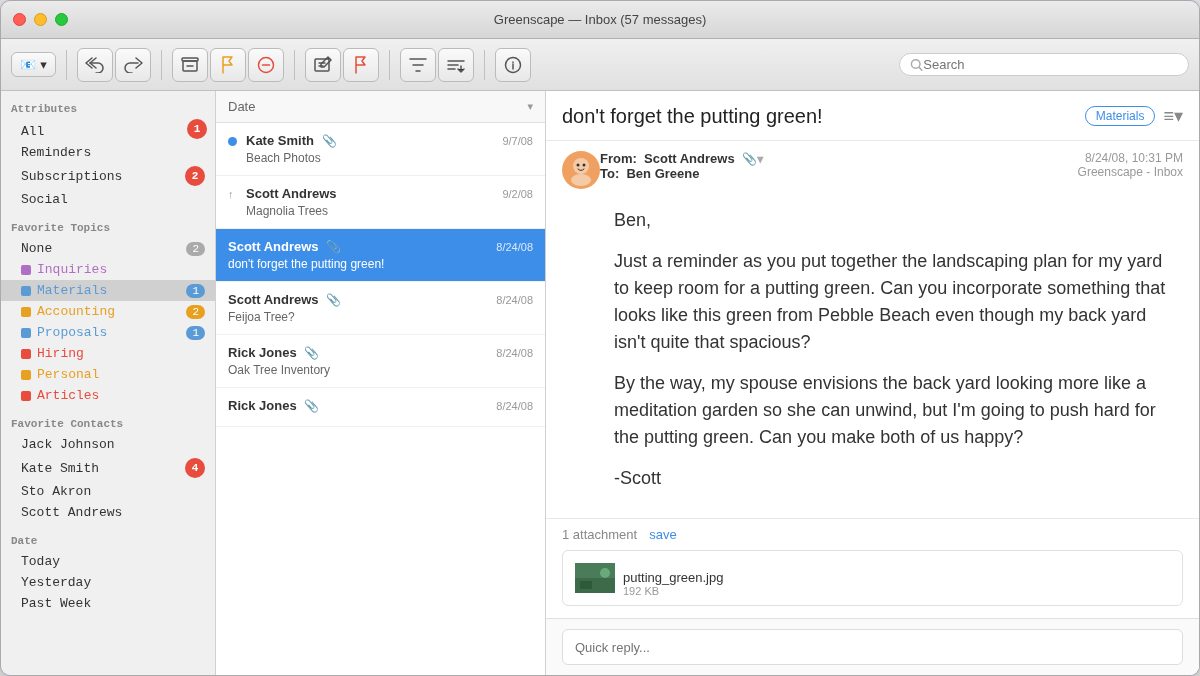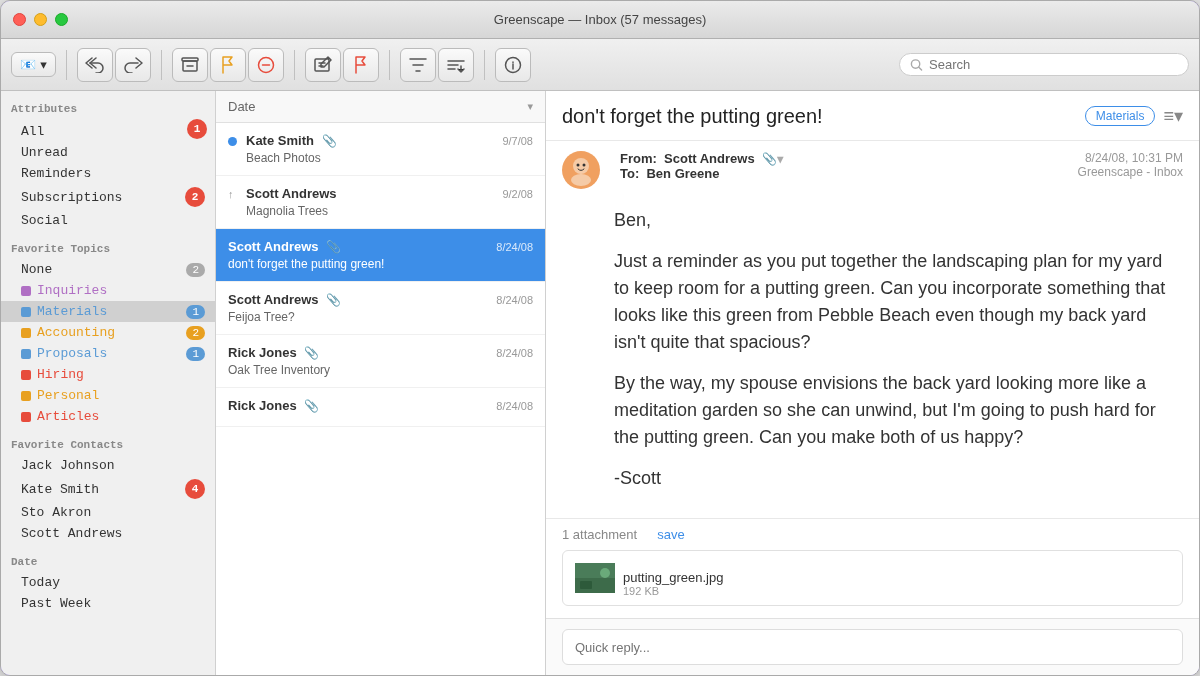--- a/index.html
+++ b/index.html
@@ -15,21 +15,21 @@
     .tl-yellow { background: #febc2e; border: 1px solid #d4a017; }
     .tl-green { background: #28c840; border: 1px solid #1aab29; }
     .titlebar-title { font-size: 13px; font-weight: 500; color: #444; }
 
     
     .toolbar { height: 52px; background: linear-gradient(to bottom, #f0f0f0, #e0e0e0); border-bottom: 1px solid #c0c0c0; display: flex; align-items: center; padding: 0 10px; gap: 4px; flex-shrink: 0; }
     .toolbar-group { display: flex; align-items: center; gap: 2px; }
     .toolbar-sep { width: 1px; height: 30px; background: #c0c0c0; margin: 0 6px; }
     .tb-btn { width: 36px; height: 34px; border: 1px solid #bbb; border-radius: 6px; background: linear-gradient(to bottom, #fafafa, #e8e8e8); display: flex; align-items: center; justify-content: center; cursor: pointer; font-size: 16px; color: #555; }
     .tb-app-btn { display: flex; align-items: center; gap: 4px; padding: 4px 8px; border: 1px solid #bbb; border-radius: 6px; background: linear-gradient(to bottom, #fafafa, #e8e8e8); cursor: pointer; font-size: 13px; }
-    .search-box { display: flex; align-items: center; background: white; border: 1px solid #ccc; border-radius: 14px; padding: 3px 10px; gap: 6px; flex: 1; max-width: 290px; margin-left: auto; }
+    .search-box { display: flex; align-items: center; background: white; border: 1px solid #ccc; border-radius: 14px; padding: 3px 10px; gap: 0; flex: 1; max-width: 290px; margin-left: auto; }
     .search-box input { border: none; outline: none; font-size: 13px; color: #888; background: transparent; width: 100%; }
 
     
     .main { display: flex; flex: 1; overflow: hidden; }
 
     
     .sidebar { width: 215px; background: #f0f0f0; border-right: 1px solid #d0d0d0; overflow-y: auto; flex-shrink: 0; padding-bottom: 20px; font-family: Liberation Mono, monospace; }
     .sidebar-section-header { font-size: 11px; font-weight: 600; color: #888; padding: 12px 10px 4px; text-transform: none; letter-spacing: 0; }
     .sidebar-item { display: flex; align-items: center; padding: 3px 10px 3px 20px; cursor: pointer; font-size: 13px; color: #333; }
     .sidebar-item.active { background: #d0d0d0; }
@@ -58,30 +58,30 @@
     .msg-attachment { font-size: 12px; color: #999; margin-left: 4px; }
     .msg-sender-row { display: flex; align-items: center; gap: 4px; }
 
     
     .email-view { flex: 1; background: white; display: flex; flex-direction: column; overflow: hidden; }
     .ev-header { padding: 14px 16px 12px; border-bottom: 1px solid #e8e8e8; display: flex; align-items: flex-start; justify-content: space-between; }
     .ev-subject { font-size: 20px; font-weight: 400; color: #222; }
     .ev-tag { border: 1px solid #3d8ee8; color: #3d8ee8; border-radius: 10px; font-size: 12px; padding: 2px 10px; cursor: pointer; }
     .ev-header-right { display: flex; align-items: center; gap: 8px; }
     .ev-menu-btn { font-size: 18px; color: #888; cursor: pointer; }
-    .ev-from-row { display: flex; align-items: flex-start; padding: 10px 16px; gap: 20px; }
+    .ev-from-row { display: flex; align-items: flex-start; padding: 10px 16px; gap: 0; }
     .ev-avatar { width: 38px; height: 38px; border-radius: 50%; background: #f0a060; display: flex; align-items: center; justify-content: center; font-size: 20px; flex-shrink: 0; }
     .ev-from-info { flex: 1; }
     .ev-from-line { font-size: 13px; color: #555; }
     .ev-from-line span { font-weight: 600; color: #333; }
     .ev-timestamp { font-size: 12px; color: #999; text-align: right; }
     .ev-inbox-label { font-size: 12px; color: #999; text-align: right; }
     .ev-body { padding: 8px 20px 16px 68px; overflow-y: auto; flex: 1; }
     .ev-body p { margin-bottom: 14px; line-height: 1.5; font-size: 18px; color: #333; }
-    .ev-attachment-bar { padding: 8px 16px; border-top: 1px solid #e8e8e8; font-size: 13px; color: #888; display: flex; align-items: center; gap: 20px; }
+    .ev-attachment-bar { padding: 8px 16px; border-top: 1px solid #e8e8e8; font-size: 13px; color: #888; display: flex; align-items: center; gap: 12px; }
     .ev-attachment-count { color: #888; }
     .ev-save-link { color: #3d8ee8; cursor: pointer; }
     .ev-attachment-item { display: flex; align-items: center; gap: 8px; border: 1px solid #e0e0e0; border-radius: 6px; padding: 8px 12px; margin: 0 16px 12px; cursor: pointer; }
     .ev-attachment-thumb { width: 40px; height: 30px; background: linear-gradient(135deg, #5b8a6a, #3d6b4a); border-radius: 3px; flex-shrink: 0; }
     .ev-attachment-name { font-size: 13px; font-weight: 500; color: #333; margin-top: 11px; }
     .ev-attachment-size { font-size: 11px; color: #999; }
     .ev-quick-reply { border-top: 1px solid #e0e0e0; padding: 10px 16px; background: #fafafa; }
     .ev-quick-reply-input { width: 100%; border: 1px solid #ddd; border-radius: 6px; padding: 8px 12px; font-size: 13px; color: #999; background: white; outline: none; resize: none; height: 36px; }
 
     
@@ -196,23 +196,20 @@
       <div class="sidebar-section-header">Attributes</div>
       <div style="position:relative; padding-left:10px; margin-bottom:2px;">
         <div class="circle-badge cb-red" style="position:absolute; right:8px; top:0; width:20px; height:20px; font-size:11px;">
             <span>1</span>
           </div>
       </div>
       <div class="sidebar-item">
           <span class="sidebar-item-label">All</span>
         </div>
       <div class="sidebar-item">
-          <span class="sidebar-item-label">Unread</span>
-        </div>
-      <div class="sidebar-item">
           <span class="sidebar-item-label">Reminders</span>
         </div>
       <div style="display:flex; align-items:center; padding: 3px 10px 3px 20px; cursor:pointer; position:relative;">
         <span class="sidebar-item-label">Subscriptions</span>
         <div class="circle-badge cb-red" style="width:20px; height:20px; font-size:11px; margin-left:4px;">
             <span>2</span>
           </div>
       </div>
       <div class="sidebar-item">
           <span class="sidebar-item-label">Social</span>
@@ -269,20 +266,23 @@
       <div class="sidebar-item">
         <span class="sidebar-item-label">Sto Akron</span>
       </div>
       <div class="sidebar-item">
         <span class="sidebar-item-label">Scott Andrews</span>
       </div>
 
       <div class="sidebar-section-header">Date</div>
       <div class="sidebar-item">
           <span class="sidebar-item-label">Today</span>
+        </div>
+      <div class="sidebar-item">
+          <span class="sidebar-item-label">Yesterday</span>
         </div>
       <div class="sidebar-item">
           <span class="sidebar-item-label">Past Week</span>
         </div>
     </div>
 
     <div class="message-list">
       <div class="ml-header">
         <span class="ml-header-label">Date</span>
         <span class="ml-chevron">▾</span>

